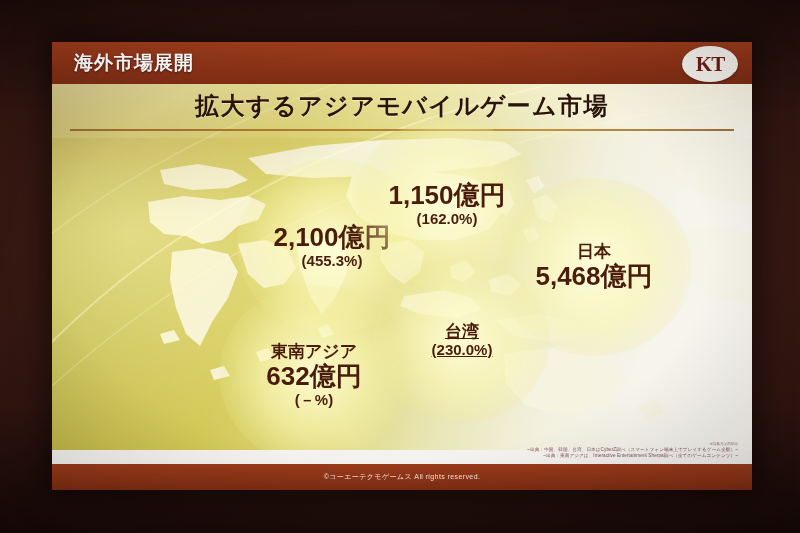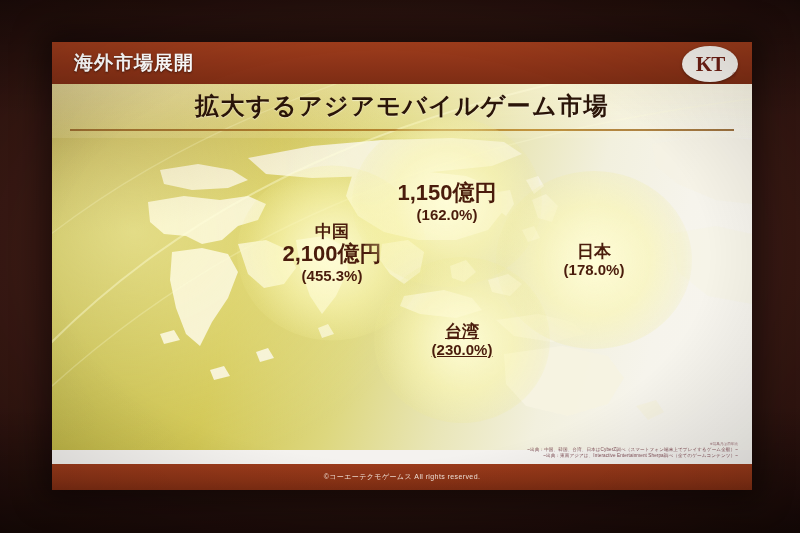--- a/index.html
+++ b/index.html
@@ -170,21 +170,21 @@
     border-radius: 50%;
     background: radial-gradient(circle,
       rgba(255,253,214,.92) 0%,
       rgba(250,246,178,.62) 42%,
       rgba(240,235,150,.22) 68%,
       rgba(240,235,150,0) 82%);
     pointer-events: none;
     z-index: -1;
   }
   .c-name { font-size: 17px; font-weight: 700; }
-  .c-val  { font-size: 22px; font-weight: 700; margin-top: 1px; }
+  .c-val  { font-size: 26px; font-weight: 700; margin-top: 1px; }
   .c-pct  { font-size: 15px; font-weight: 700; margin-top: 1px; }
 
   
   .notes {
     position: absolute;
     right: 14px;
     bottom: 30px;
     text-align: right;
     color: #7a4a52;
     z-index: 6;
@@ -299,43 +299,48 @@
         <path d="M-40,340 C140,160 370,50 740,10" fill="none" stroke="rgba(255,255,220,.45)" stroke-width="1.4"></path>
         <path d="M-60,200 C90,60 300,-30 640,-90" fill="none" stroke="rgba(255,255,220,.4)" stroke-width="1.2"></path>
       </svg>
 
       <div class="title-band"></div>
       <div class="main-title">拡大するアジアモバイルゲーム市場</div>
       <div class="title-rule"></div>
 
       <div class="callout" style="left:210px; top:138px; width:140px;">
         <div class="glow" style="width:190px; height:175px;"></div>
-        <div class="c-name">中国</div>
         <div class="c-val">2,100億円</div>
         <div class="c-pct">(455.3%)</div>
       </div>
 
       <div class="callout" style="left:320px; top:96px; width:150px;">
         <div class="glow" style="width:190px; height:170px;"></div>
         <div class="c-val">1,150億円</div>
         <div class="c-pct">(162.0%)</div>
       </div>
 
       <div class="callout" style="left:462px; top:158px; width:160px;">
         <div class="glow" style="width:196px; height:178px;"></div>
         <div class="c-name">日本</div>
-        <div class="c-pct">(178.0%)</div>
+        <div class="c-val">5,468億円</div>
       </div>
 
       <div class="callout" style="left:340px; top:238px; width:140px;text-decoration:underline;">
         <div class="glow" style="width:176px; height:166px;"></div>
         <div class="c-name">台湾</div>
         <div class="c-pct">(230.0%)</div>
       </div>
 
+      <div class="callout" style="left:182px; top:258px; width:160px;">
+        <div class="glow" style="width:190px; height:180px;"></div>
+        <div class="c-name">東南アジア</div>
+        <div class="c-val">632億円</div>
+        <div class="c-pct">(－%)</div>
+      </div>
 
     </div>
 
     <div class="notes">
       <div class="note-mark">※現爲月は前年比</div>
       <div class="note-line">~出典：中国、韓国、台湾、日本はCyberZ調べ（スマートフォン端末上でプレイするゲーム全般）~</div>
       <div class="note-line">~出典：東南アジアは、Interactive Entertainment Sherpa調べ（全てのゲームコンテンツ）~</div>
     </div>
 
     <div class="spacer-white"></div>

